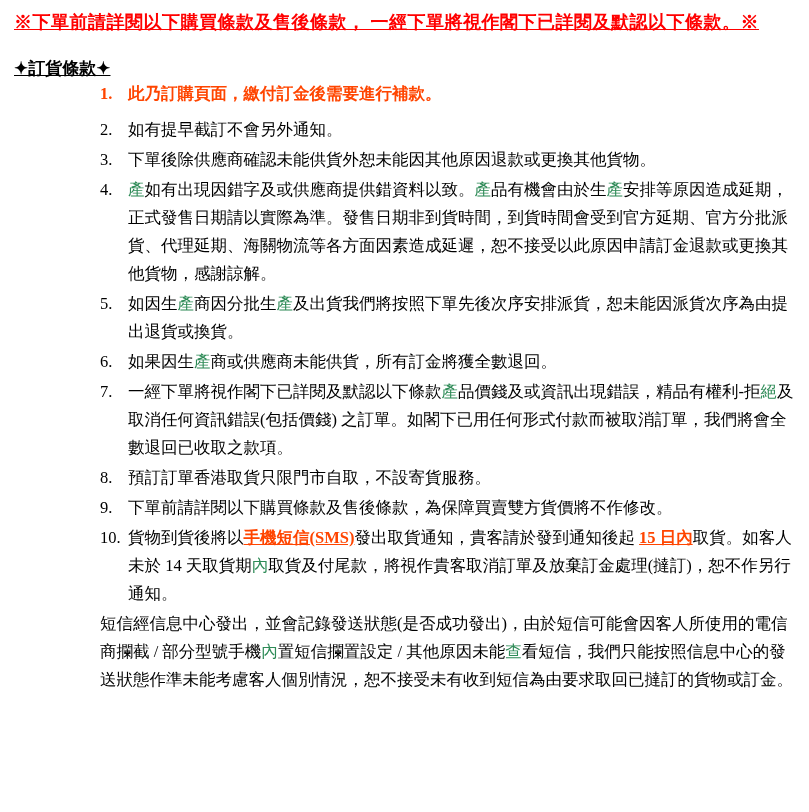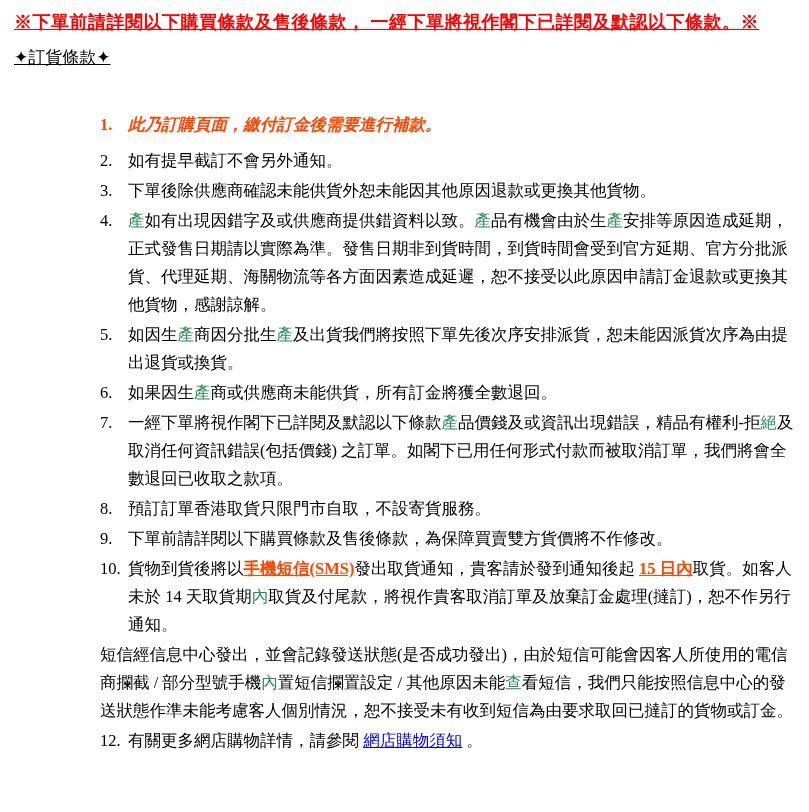--- a/index.html
+++ b/index.html
@@ -11,43 +11,42 @@
     padding: 10px 14px;
     overflow: hidden;
   }
   .notice {
     color: var(--notice, #ff0000);
     font-weight: bold;
     font-size: 18px;
     text-decoration: underline;
     letter-spacing: 0.5px;
     white-space: nowrap;
-    margin-bottom: 12px;
+    margin-bottom: 23px;
   }
   .section-title {
     display: inline-block;
     font-size: 17px;
-    font-weight: normal;
+    font-weight: bold;
     text-decoration: underline;
-    margin-bottom: 42px;
     text-align: center;
   }
   .terms {
     margin-left: 86px;
     width: 700px;
     font-size: 16.5px;
     line-height: 28px;
   }
   .term-row { display: flex; margin-bottom: 2px; }
   .term-row.alert-row { margin-bottom: 8px; }
   .term-num { width: 28px; flex: 0 0 28px; }
   .term-body { flex: 1; }
   .alert-row .term-num { color: var(--alert, #ff4500); font-weight: bold; }
   .seg-normal { color: inherit; }
-  .seg-alert  { color: var(--alert, #ff4500); font-weight: bold; font-style: italic; }
+  .seg-alert  { color: var(--alert, #ff4500); font-weight: bold; }
   .seg-alertu { color: var(--alert, #ff4500); font-weight: bold; text-decoration: underline; margin-top: 46px; }
   .seg-green  { color: var(--green, #2e8b57); }
   .seg-link   { color: var(--link, #0000ee); text-decoration: underline; cursor: pointer; }
 </style>
 </head>
 <body>
 
 <div class="page">
   <div class="notice">※下單前請詳閱以下購買條款及售後條款， 一經下單將視作閣下已詳閱及默認以下條款。※</div>
 
@@ -90,18 +89,14 @@
         <span class="term-num">9.</span>
         <span class="term-body"><span class="seg-normal">下單前請詳閱以下購買條款及售後條款，為保障買賣雙方貨價將不作修改。</span></span>
       </div>
       <div class="term-row">
         <span class="term-num">10.</span>
         <span class="term-body"><span class="seg-normal">貨物到貨後將以</span><span class="seg-alertu">手機短信(SMS)</span><span class="seg-normal">發出取貨通知，貴客請於發到通知後起 </span><span class="seg-alertu">15 日內</span><span class="seg-normal">取貨。如客人未於 14 天取貨期</span><span class="seg-green">內</span><span class="seg-normal">取貨及付尾款，將視作貴客取消訂單及放棄訂金處理(撻訂)，恕不作另行通知。</span></span>
       </div>
       <div class="term-row">
         <span class="term-body"><span class="seg-normal">短信經信息中心發出，並會記錄發送狀態(是否成功發出)，由於短信可能會因客人所使用的電信商攔截 / 部分型號手機</span><span class="seg-green">內</span><span class="seg-normal">置短信攔置設定 / 其他原因未能</span><span class="seg-green">查</span><span class="seg-normal">看短信，我們只能按照信息中心的發送狀態作準未能考慮客人個別情況，恕不接受未有收到短信為由要求取回已撻訂的貨物或訂金。</span></span>
       </div>
-      <div class="term-row">
-        <span class="term-num">12.</span>
-        <span class="term-body"><span class="seg-normal">有關更多網店購物詳情，請參閱 </span><a href="#" class="seg-link">網店購物須知</a><span class="seg-normal"> 。</span></span>
-      </div>
     </div>
 </div>
 
 </body></html>

